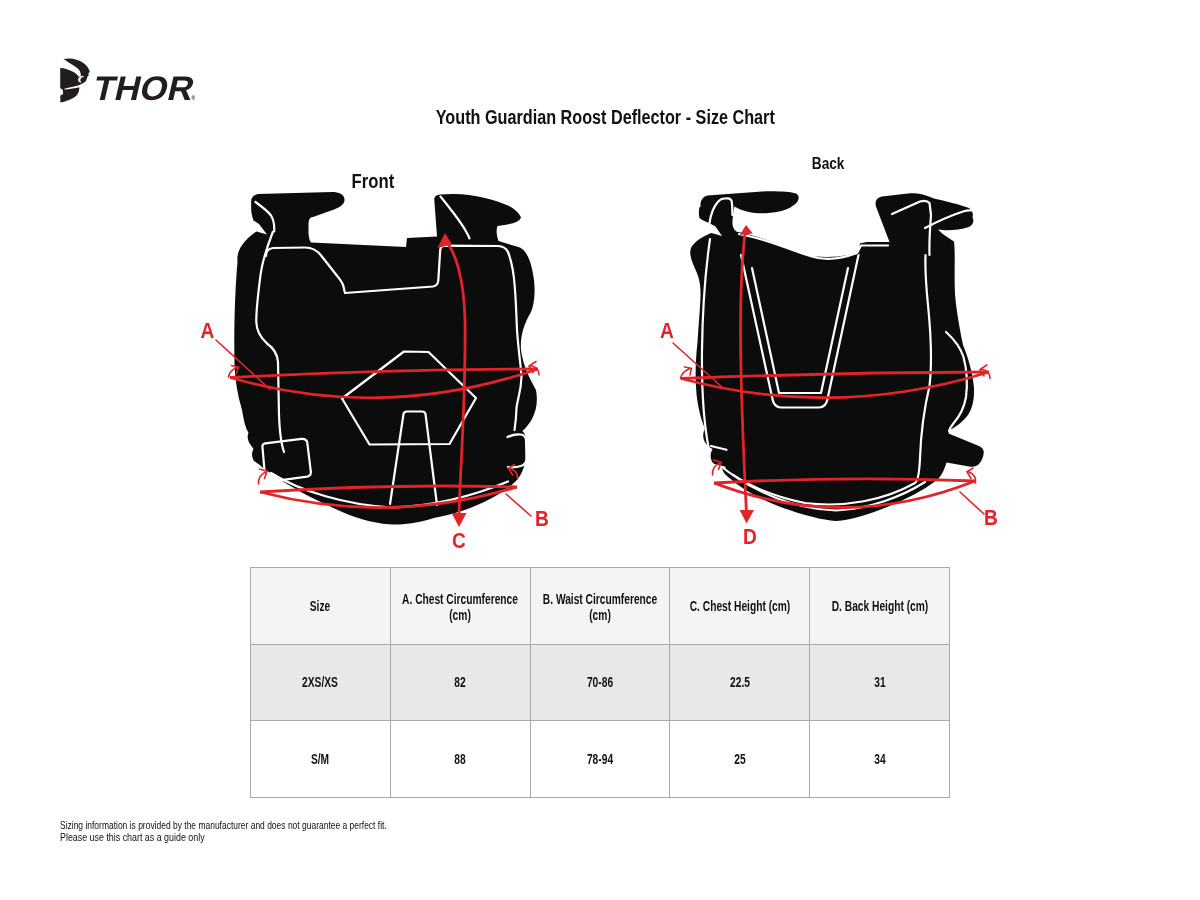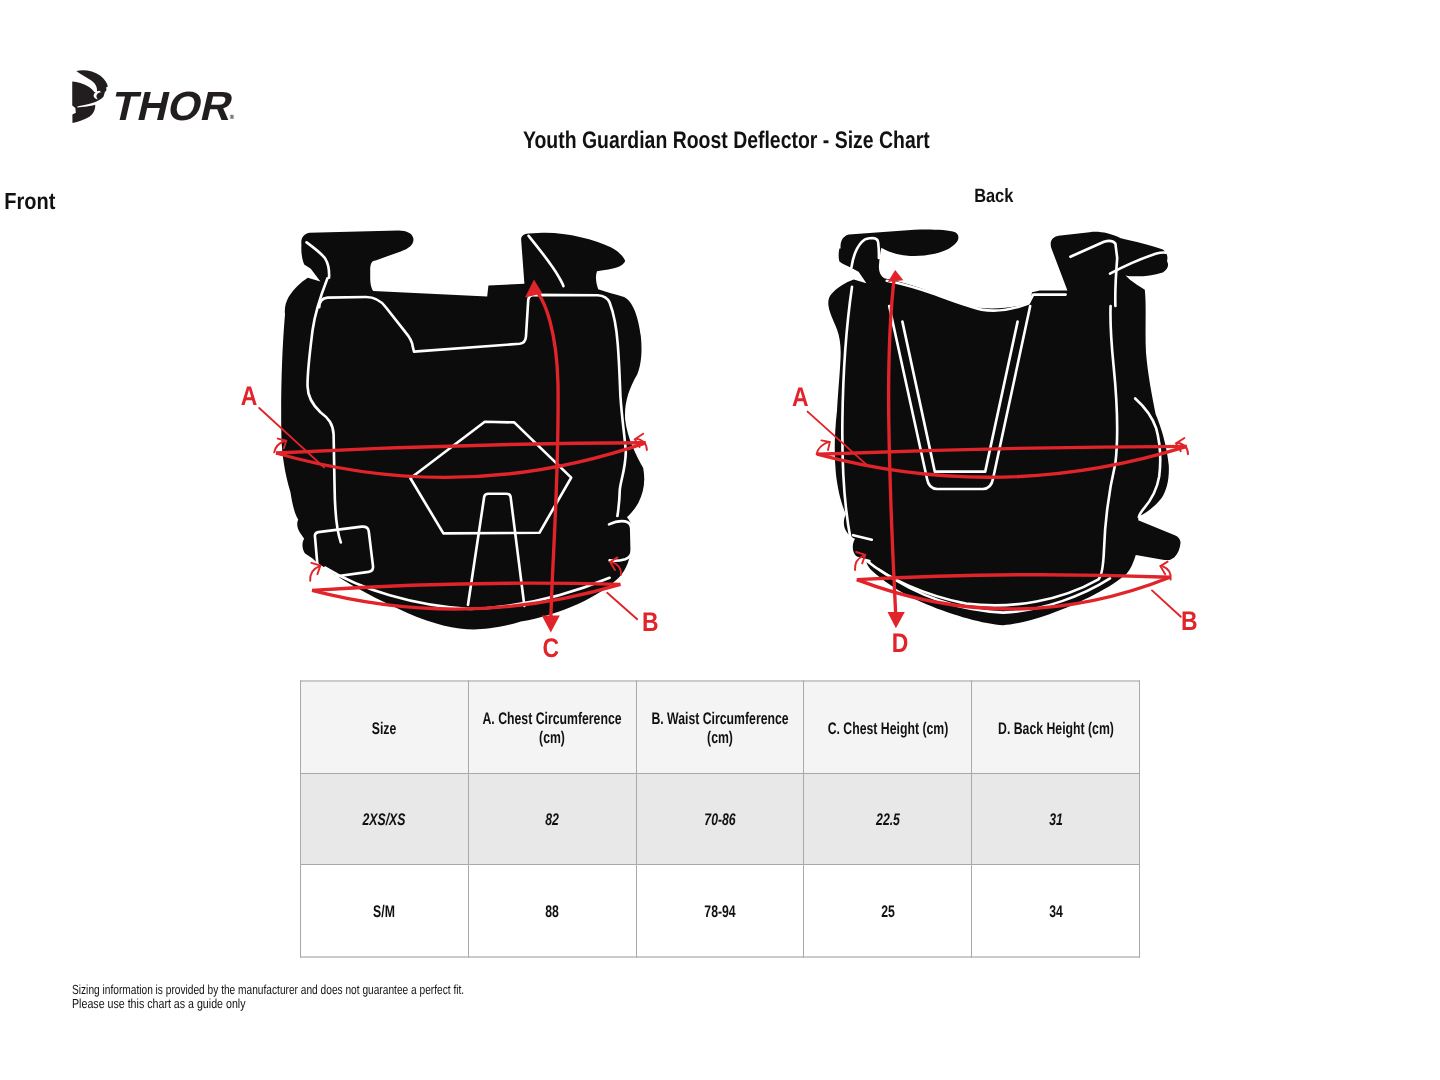--- a/index.html
+++ b/index.html
@@ -1,26 +1,26 @@
 <!DOCTYPE html>
 <html><head>
 <meta charset="utf-8">
 <style>
 html,body{margin:0;padding:0;background:#fff;}
 body{width:1200px;height:900px;position:relative;font-family:"Liberation Sans",sans-serif;overflow:hidden;}
 .abs{position:absolute;}
 .cond{display:inline-block;transform:scaleX(0.81);transform-origin:center;white-space:nowrap;}
 .cond2{display:inline-block;transform:scaleX(0.855);transform-origin:center;white-space:nowrap;}
 #title{left:5px;top:106px;width:1200px;text-align:center;font-size:20px;font-weight:bold;color:#111;}
-#frontlbl{left:0px;top:157px;width:746px;font-size:19.5px;font-weight:bold;color:#111;}
+#frontlbl{left:0px;top:170px;width:746px;text-align:center;font-size:19.5px;font-weight:bold;color:#111;}
 #backlbl{left:455px;top:155.3px;width:746px;text-align:center;font-size:16px;font-weight:bold;color:#111;}
 #sizetable{left:250px;top:567px;border-collapse:collapse;table-layout:fixed;width:700px;height:230px;}
 #sizetable td{border:1px solid #a9a9a9;position:relative;text-align:center;vertical-align:middle;font-size:14px;font-weight:bold;color:#111;padding:0;margin-left:16px;}
 #sizetable .hrow td{background:#f4f4f4;height:76px;}
-#sizetable .r1 td{background:#e8e8e8;height:74.5px;font-style:italic;}
+#sizetable .r1 td{background:#e8e8e8;height:74.5px;}
 #sizetable .r2 td{background:#ffffff;height:76px;text-decoration:underline;}
 .tc{position:absolute;left:50%;top:calc(50% + 1px);transform:translate(-50%,-50%) scaleX(0.73);line-height:15.5px;white-space:nowrap;text-align:center;}
 #footer{left:60px;top:818.5px;font-size:11px;font-weight:normal;color:#111;line-height:12px;}
 .condL1{display:inline-block;transform:scaleX(0.77);transform-origin:left center;white-space:nowrap;}
 .condL2{display:inline-block;transform:scaleX(0.807);transform-origin:left center;white-space:nowrap;}
 svg{display:block;}
 .wline{fill:none;stroke:#fff;stroke-width:2.2;stroke-linejoin:round;stroke-linecap:round;}
 .rthin{fill:none;stroke:#e0242a;stroke-width:1.6;stroke-linecap:round;}
 .rell{fill:none;stroke:#e0242a;stroke-width:2.8;}
 .rlab{fill:#e0242a;font-weight:bold;font-size:22.5px;}

